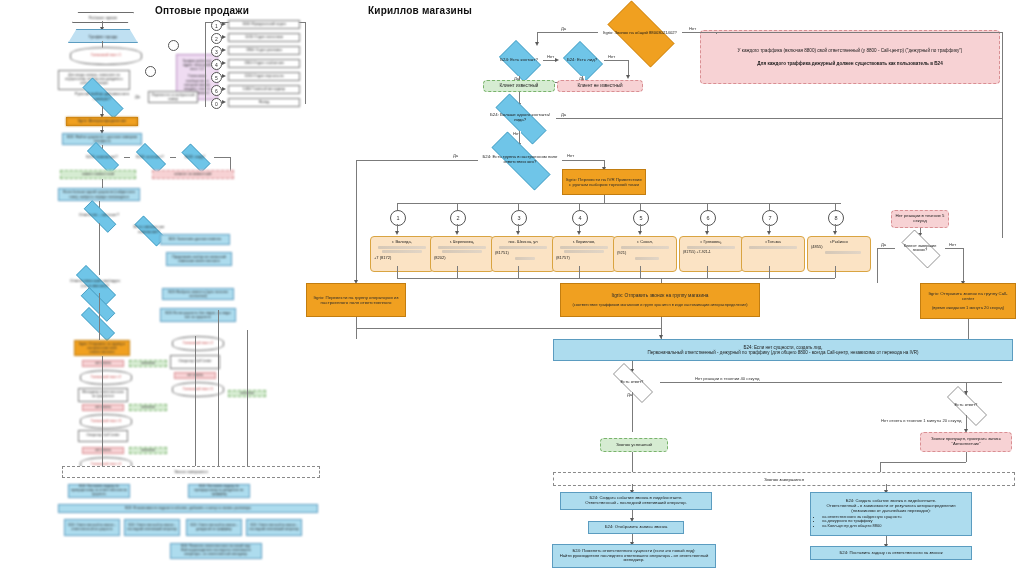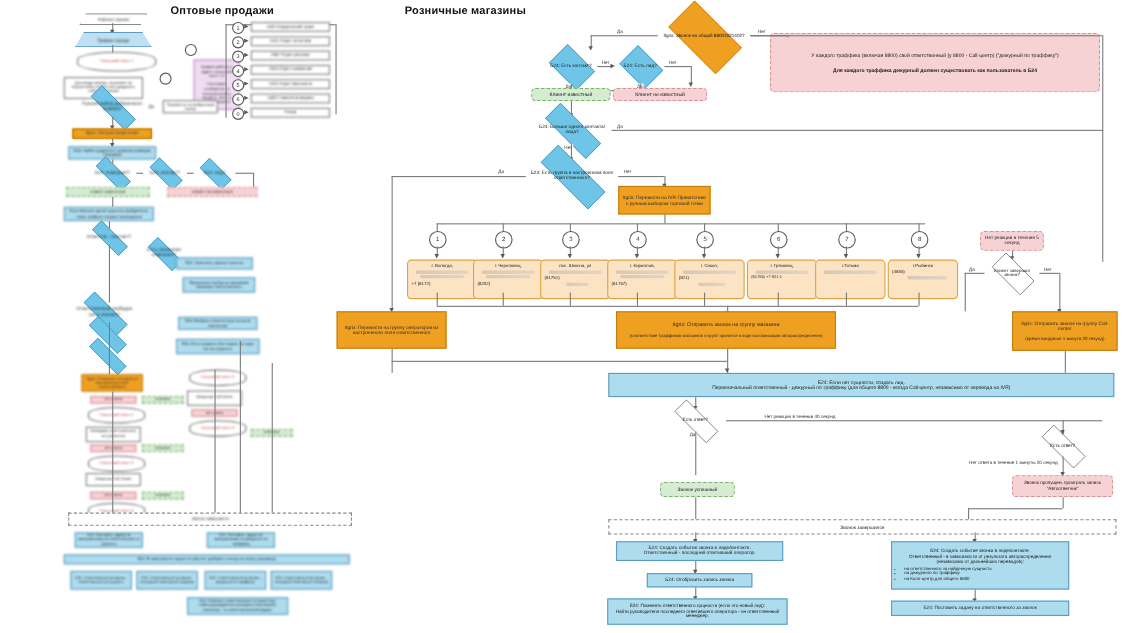--- a/index.html
+++ b/index.html
@@ -64,21 +64,21 @@
   .bl{background:linear-gradient(90deg,#cfc3b4,#ded3c6);height:3px;border-radius:1px;opacity:.85;}
   ul.bl2{margin:1px 0 0 6px;padding:0;text-align:left;font-size:4px;}
   ul.bl2 li{margin:0;}
 </style>
 </head>
 <body>
 
 <div id="canvas">
 
   <div class="t title" style="left:155px;top:5px;">Оптовые продажи</div>
-  <div class="t title" style="left:368px;top:5px;">Розничные магазины</div>
+  <div class="t title" style="left:368px;top:5px;">Кириллов магазины</div>
 
   <div class="trapw" style="left:72px;top:12px;width:60px;height:9px;">
       <span class="blur">Рабочее время</span>
     </div>
   <div class="ln lnv" style="left:102px;top:21px;height:8px;"></div>
   <div class="ar d" style="left:99.5px;top:27px;"></div>
   <div class="trap" style="left:68px;top:29px;width:68px;height:12px;">
       <span class="blur">Трафик города</span>
     </div>
   <div class="ln lnv" style="left:102px;top:41px;height:7px;"></div>

